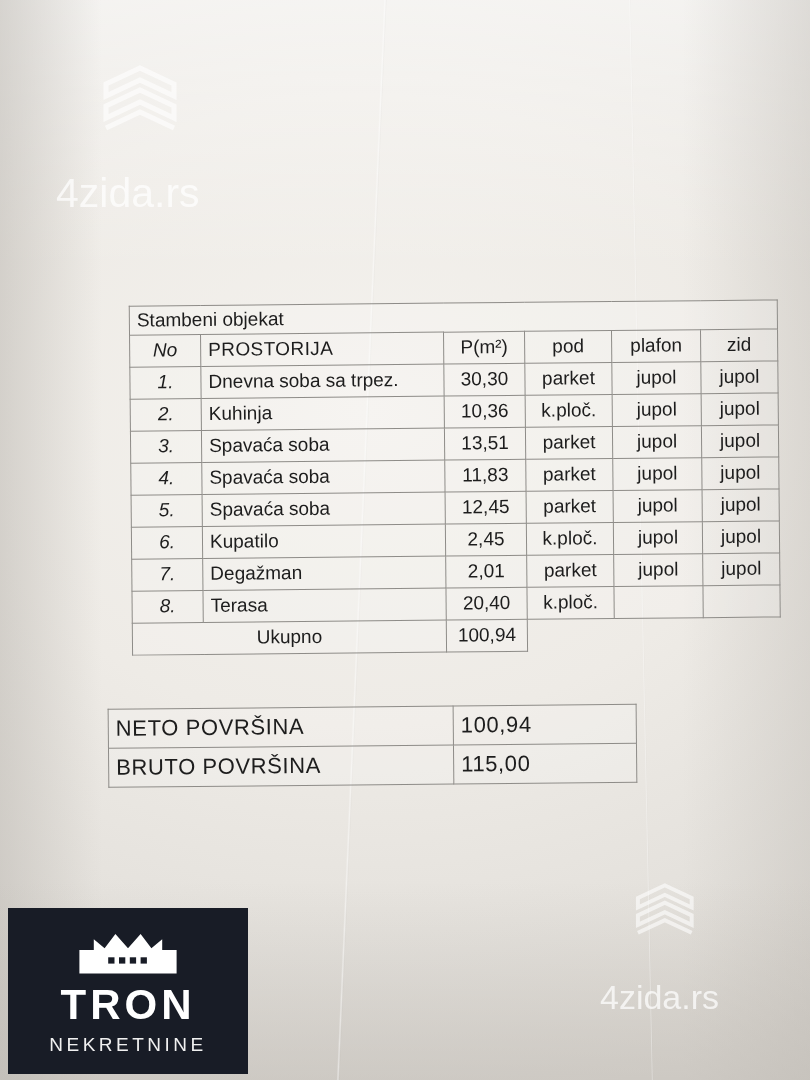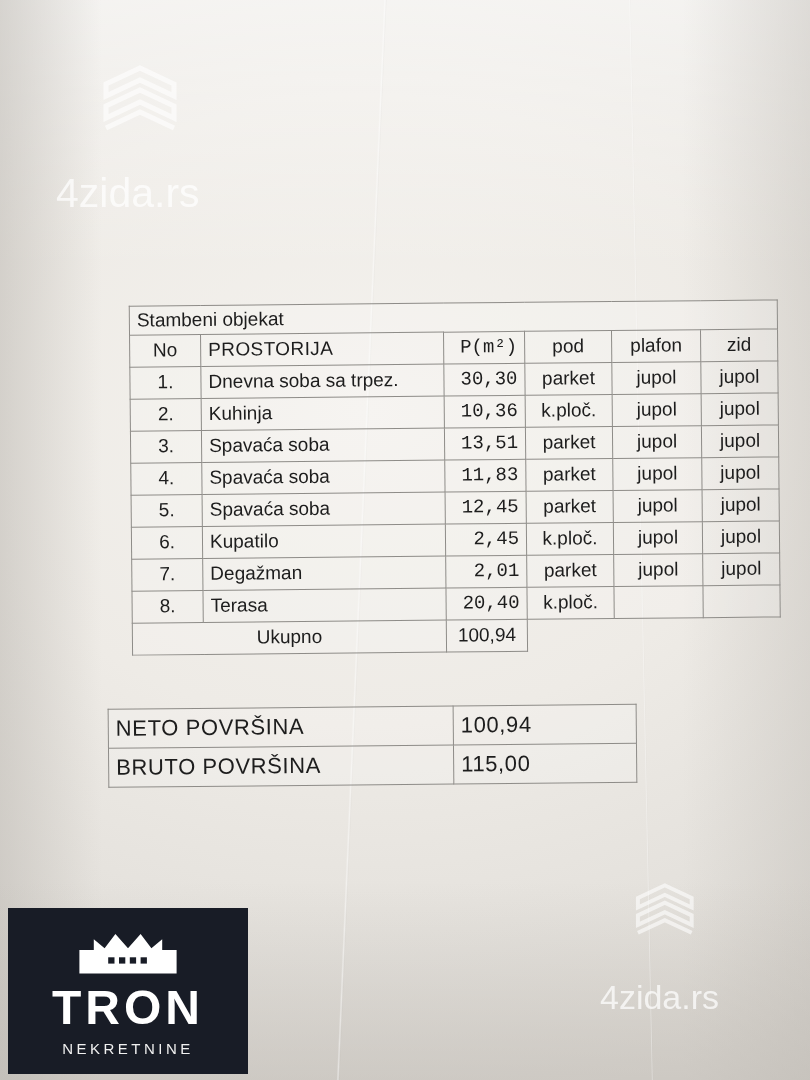--- a/index.html
+++ b/index.html
@@ -102,23 +102,23 @@
     white-space: nowrap;
     background: rgba(255,255,255,0.18);
   }
 
   
   #main-table {
     left: 131px;
     top: 303px;
   }
   #main-table td { height: 31px; }
-  .c-no      { width: 56px;  text-align: center; }
+  .c-no      { width: 56px;  text-align: center; font-style: italic; }
   .c-room    { width: 228px; text-align: left; padding-left: 16px; }
-  .c-area    { width: 66px;  text-align: right; font-family: Liberation Mono, monospace; }
+  .c-area    { width: 66px;  text-align: center; }
   .c-floor   { width: 72px;  text-align: center; }
   .c-ceiling { width: 74px;  text-align: center; margin-top: 20px; }
   .c-wall    { width: 62px;  text-align: center; margin-left: 24px; }
 
   .title-cell {
     text-align: left;
     padding-left: 22px;
     font-size: 18px;
     height: 28px !important;
   }
@@ -149,28 +149,28 @@
     color: #ffffff;
     display: flex;
     flex-direction: column;
     align-items: center;
     justify-content: center;
   }
   #logo .crown {
     margin-bottom: 2px;
   }
   #logo .brand {
-    font-size: 48px;
+    font-size: 42px;
     font-weight: bold;
     letter-spacing: 4px;
     line-height: 1;
     margin-top: 2px;
   }
   #logo .sub {
-    font-size: 15px;
+    font-size: 19px;
     letter-spacing: 3.5px;
     margin-top: 8px;
     color: #f0f0f0;
   }
 </style>
 </head>
 <body>
 
 <div id="page">
 

